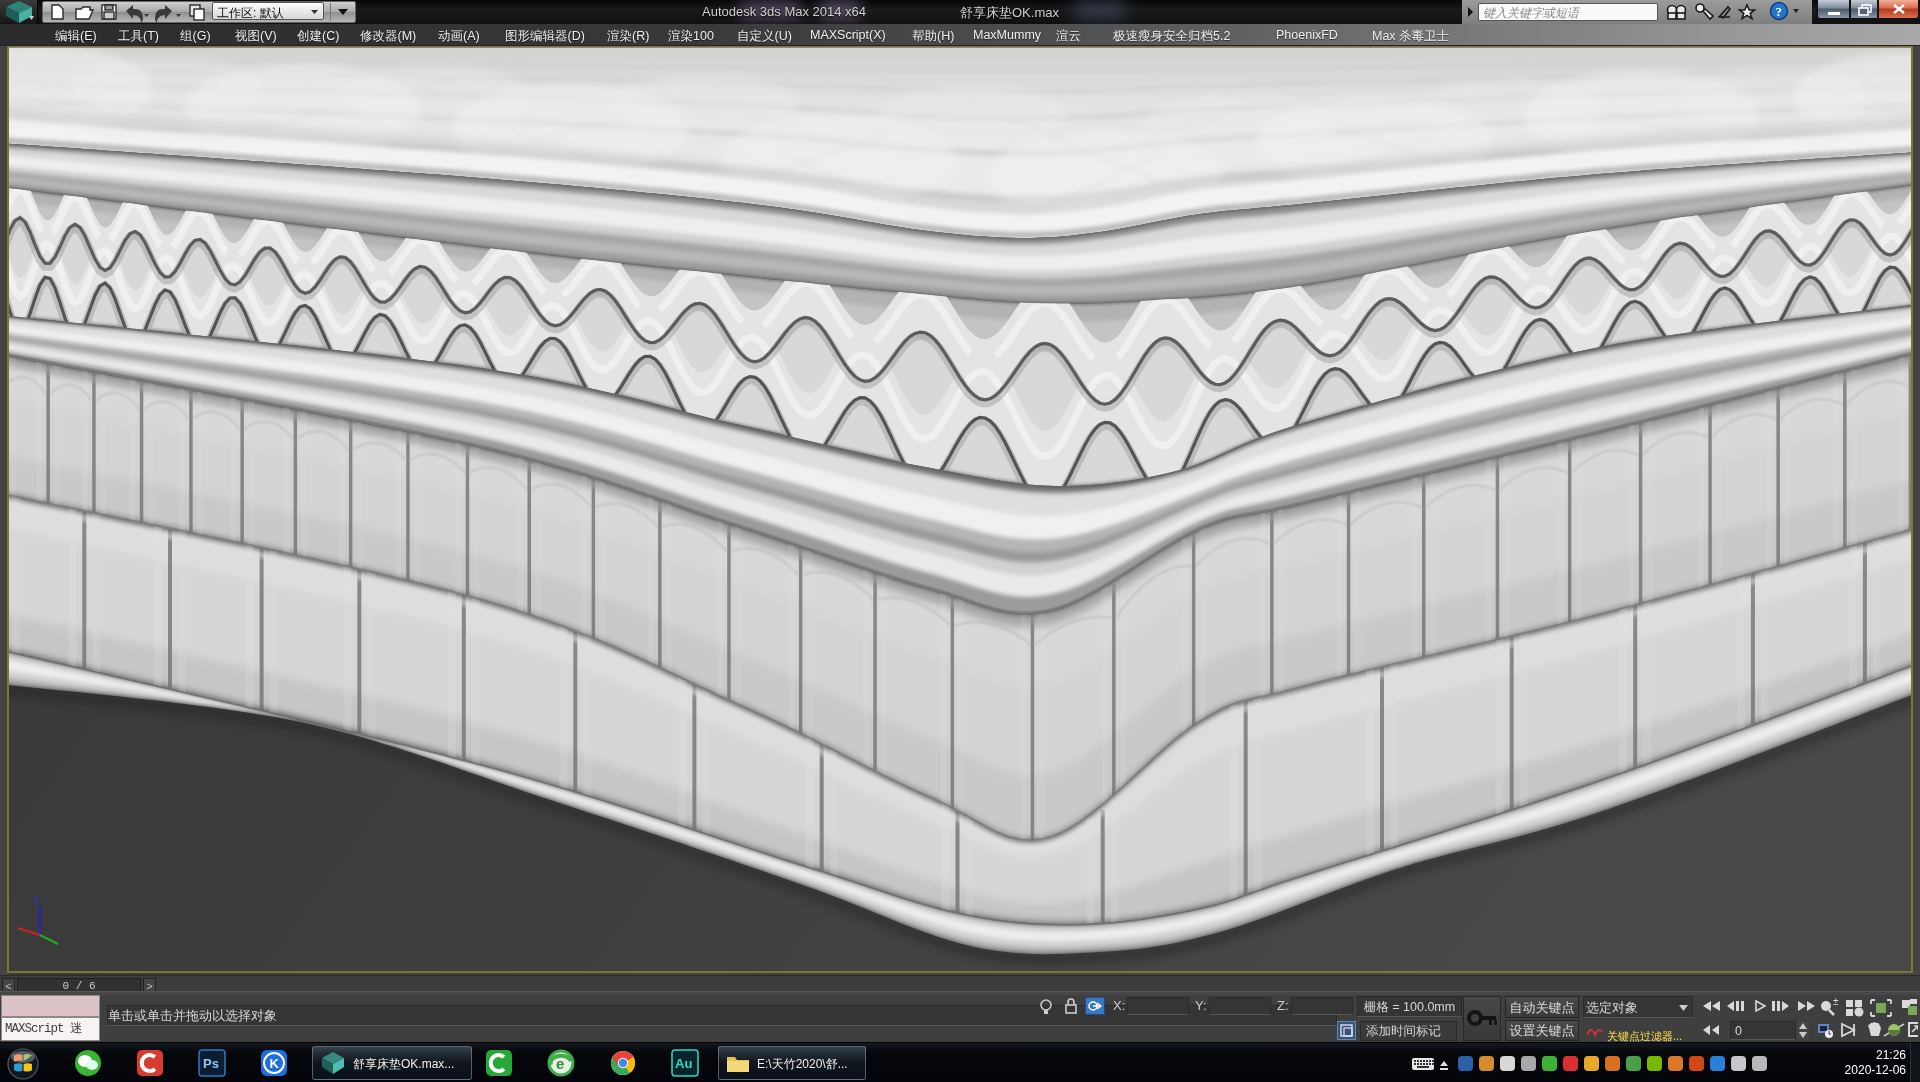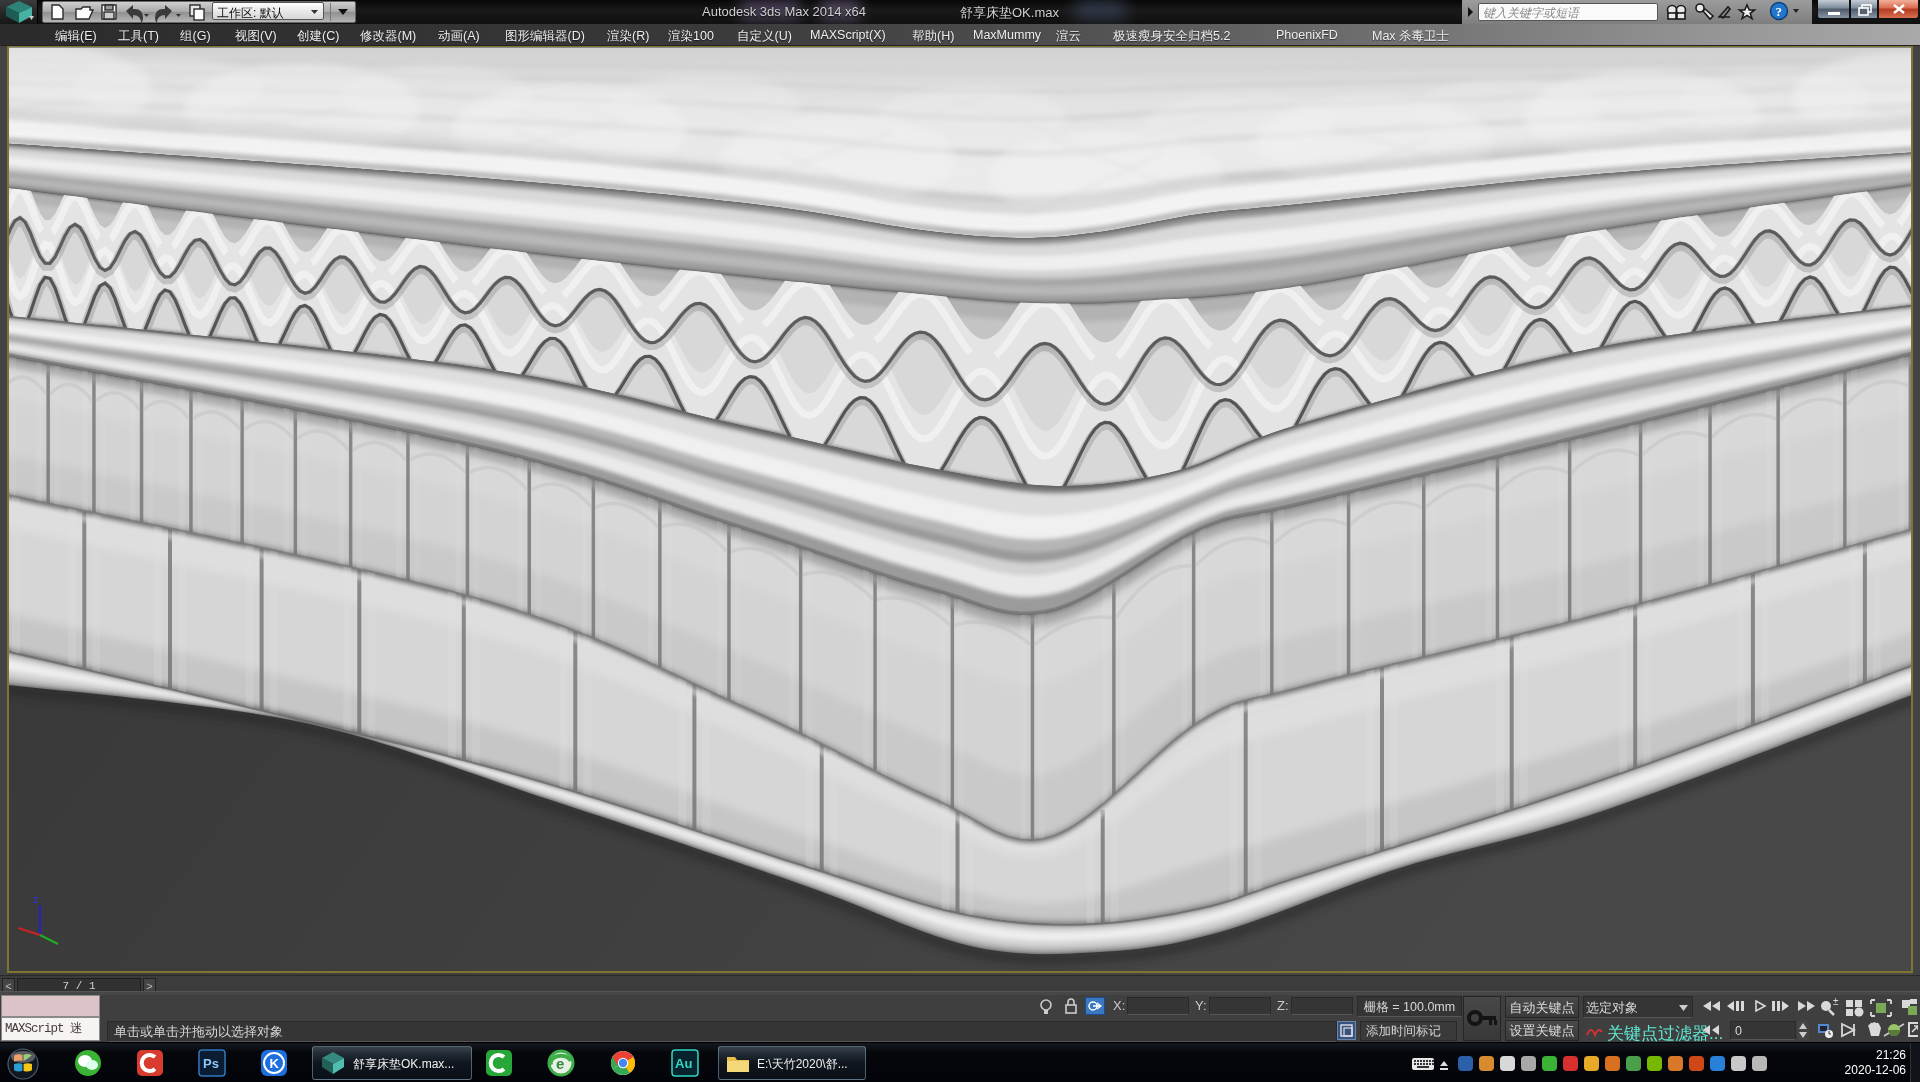--- a/index.html
+++ b/index.html
@@ -488,28 +488,28 @@
       <span class="mi" style="left:810px">MAXScript(X)</span>
       <span class="mi" style="left:912px">帮助(H)</span>
       <span class="mi" style="left:973px">MaxMummy</span>
       <span class="mi" style="left:1056px">渲云</span>
       <span class="mi" style="left:1113px">极速瘦身安全归档5.2</span>
       <span class="mi" style="left:1276px">PhoenixFD</span>
       <span class="mi" style="left:1372px">Max 杀毒卫士</span>
     </div>
     <div id="tslider" class="abs">
       <div class="abs" style="left:2px;top:2px;width:13px;height:15px;background:#454545;border:1px solid #222;color:#bbb;font-size:11px;text-align:center;line-height:14px">&lt;</div>
-      <div class="abs" style="left:17px;top:2px;width:124px;height:15px;background:#313131;border:1px solid #1f1f1f;border-bottom-color:#555;color:#ccc;font-size:12px;text-align:center;line-height:14px;font-family:Liberation Mono,monospace;font-size:11px">7 / 1</div>
+      <div class="abs" style="left:17px;top:2px;width:124px;height:15px;background:#313131;border:1px solid #1f1f1f;border-bottom-color:#555;color:#ccc;font-size:12px;text-align:center;line-height:14px;font-family:Liberation Mono,monospace;font-size:11px">0 / 6</div>
       <div class="abs" style="left:143px;top:2px;width:13px;height:15px;background:#454545;border:1px solid #222;color:#bbb;font-size:11px;text-align:center;line-height:14px">&gt;</div>
     </div>
     <div id="trackbar" class="abs"></div>
     <div id="status" class="abs">
       <div class="abs" style="left:1px;top:0px;width:99px;height:22px;background:#dcc3c7;border:1px solid #8a8a8a"></div>
       <div class="abs" style="left:1px;top:22px;width:99px;height:24px;background:#f7f3f3;border:1px solid #8a8a8a;color:#453e3e;font-size:12.5px;line-height:23px;padding-left:3px;font-family:Liberation Mono,monospace;letter-spacing:-1px">MAXScript 迷</div>
-      <div class="fld" style="left:107px;top:26px;width:1230px;height:21px;line-height:20px;padding-left:6px">单击或单击并拖动以选择对象</div>
+      <div class="fld" style="left:107px;top:10px;width:1230px;height:21px;line-height:20px;">单击或单击并拖动以选择对象</div>
       <svg class="abs" style="left:1036px;top:2px" width="80" height="20">
         <circle cx="10" cy="8" r="5" fill="none" stroke="#ccc" stroke-width="1.6"></circle>
         <rect x="8" y="13" width="4" height="4" fill="#ccc"></rect>
         <rect x="30" y="8" width="10" height="8" fill="none" stroke="#ccc" stroke-width="1.6"></rect>
         <path d="M32 8 v-3 a3 3 0 0 1 6 0 v3" fill="none" stroke="#ccc" stroke-width="1.6"></path>
       </svg>
       <div class="abs" style="left:1085px;top:2px;width:20px;height:18px;background:#3a78c2;border:1px solid #1d4c8c"><svg width="18" height="16">
           <circle cx="7" cy="8" r="4" fill="none" stroke="#fff" stroke-width="1.5"></circle>
           <path d="M7 8 l8 0 M11 5 l4 3 -4 3" stroke="#fff" stroke-width="1.3" fill="none"></path>
         </svg></div>
@@ -532,21 +532,21 @@
           <rect x="30" y="23" width="3" height="5" fill="#141414"></rect>
         </svg></div>
       <div class="btn2" style="left:1505px;top:1px;width:74px;height:22px;line-height:21px">自动关键点</div>
       <div class="btn2" style="left:1505px;top:25px;width:74px;height:21px;line-height:20px">设置关键点</div>
       <div class="fld" style="left:1583px;top:1px;width:110px;height:22px;line-height:21px;padding-left:2px">选定对象<svg style="position:absolute;right:3px;top:8px" width="10" height="7">
           <path d="M0 0 l9 0 -4.5 6 z" fill="#ccc"></path>
         </svg></div>
       <svg class="abs" style="left:1585px;top:27px" width="20" height="18">
         <path d="M2 13 q4 -10 8 0 q3 -8 7 -3" fill="none" stroke="#cc3333" stroke-width="2"></path>
       </svg>
-      <div class="abs" style="left:1607px;top:27px;color:#5eead4;font-size:17px">关键点过滤器...</div>
+      <div class="abs" style="left:1607px;top:34px;color:#fde047;font-size:11px">关键点过滤器...</div>
       <svg class="abs" style="left:1698px;top:2px" width="130" height="20" fill="#d9d9d9">
         <path d="M3 4 v10 M13 4 l-8 5 8 5 z M22 4 l-8 5 8 5 z"></path>
         <path d="M36 4 l-7 5 7 5 z M38 4 h3 v10 h-3 z M43 4 h3 v10 h-3 z"></path>
         <path d="M58 4 l9 5 -9 5 z" fill="none" stroke="#d9d9d9" stroke-width="1.6"></path>
         <path d="M74 4 h3 v10 h-3 z M79 4 h3 v10 h-3 z M84 4 l7 5 -7 5 z"></path>
         <path d="M100 4 l8 5 -8 5 z M109 4 l8 5 -8 5 z M119 4 v10"></path>
       </svg>
       <svg class="abs" style="left:1698px;top:27px" width="30" height="18" fill="#d9d9d9">
         <path d="M3 3 v10 M5 8 l7 -5 v10 z M14 8 l7 -5 v10 z M23 3 v10"></path>
       </svg>

